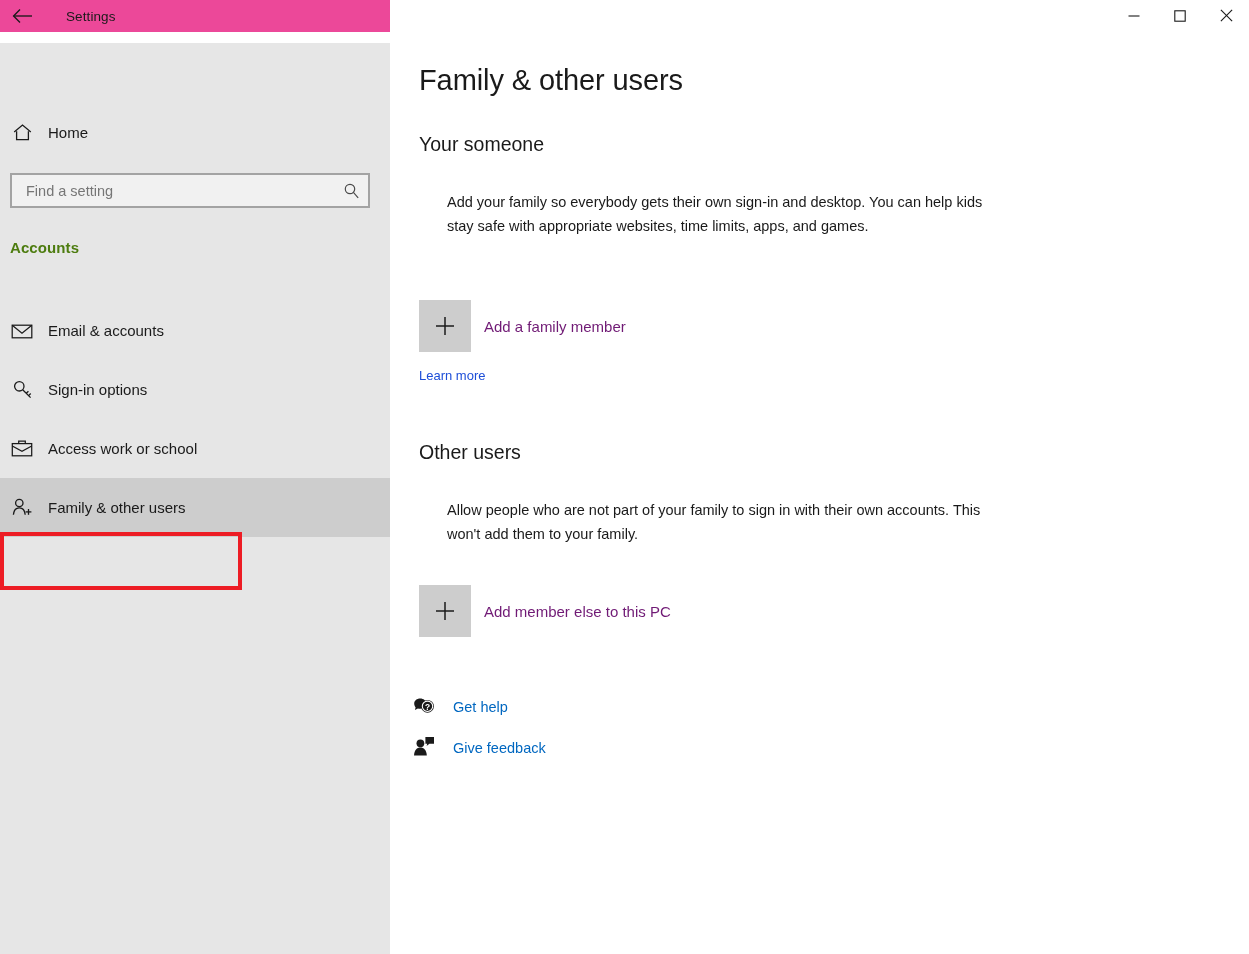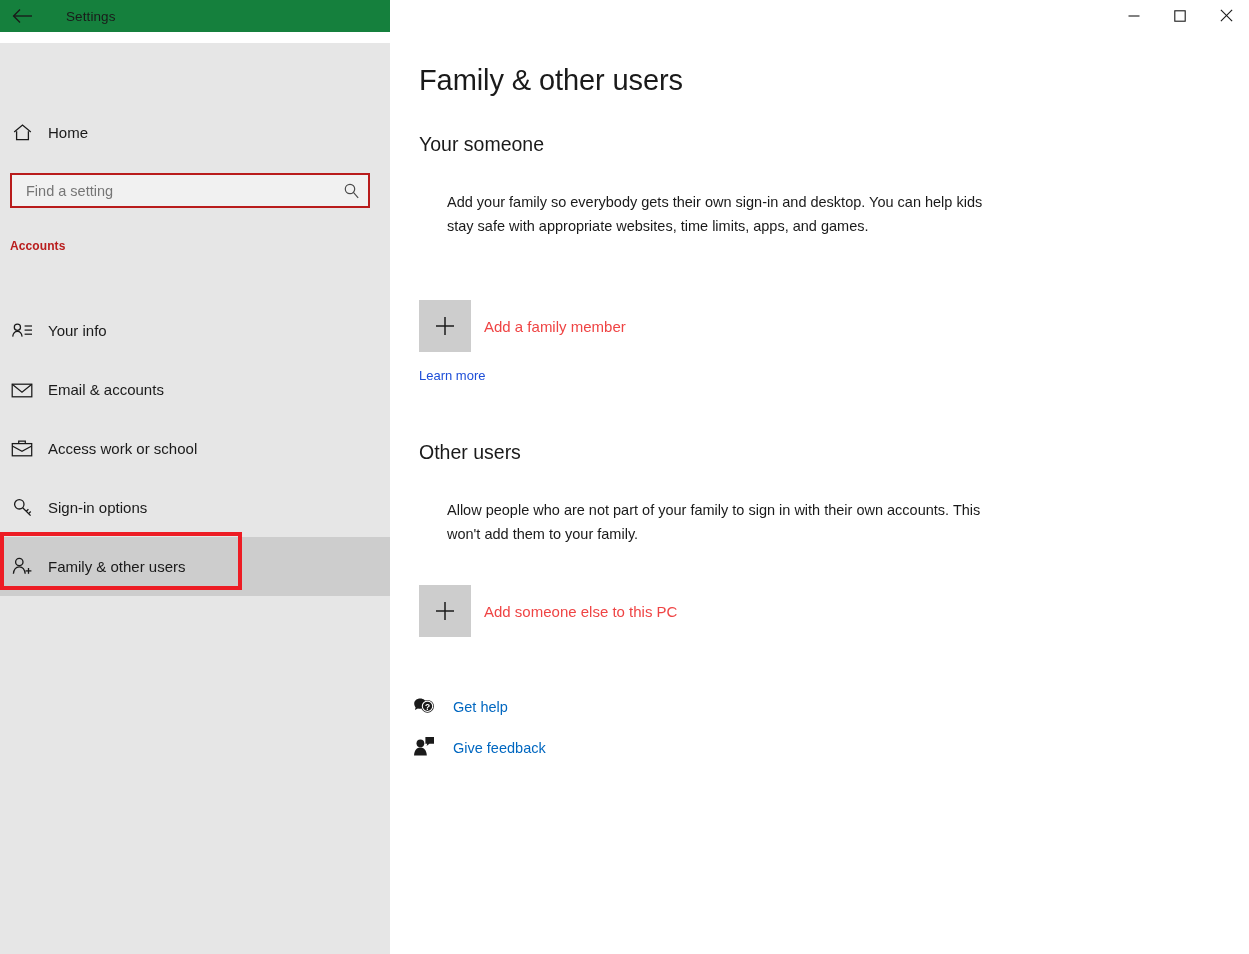--- a/index.html
+++ b/index.html
@@ -21,21 +21,21 @@
 
   
   .titlebar {
     position: absolute; top: 0; left: 0;
     width: 1249px; height: 32px;
     z-index: 20;
   }
   .titlebar-left {
     position: absolute; top: 0; left: 0;
     width: 390px; height: 32px;
-    background: #15803d;
+    background: #ec4899;
     display: flex; align-items: center;
   }
   .back-btn {
     width: 46px; height: 32px;
     display: flex; align-items: center; justify-content: center;
     cursor: default;
   }
   .back-btn svg { display: block; }
   .app-title {
     font-size: 13.5px;
@@ -79,43 +79,43 @@
   .home-label {
     font-size: 15px; color: #1a1a1a;
     margin-left: 4px;
   }
 
   
   .search-wrap {
     position: absolute; top: 130px; left: 10px;
     width: 360px; height: 35px;
     background: #f1f1f1;
-    border: 2px solid #b91c1c;
+    border: 2px solid #a3a3a3;
     display: flex; align-items: center;
   }
   .search-input {
     flex: 1 1 auto;
     border: 0; outline: 0; background: transparent;
     font-family: "Liberation Sans", sans-serif;
     font-size: 14.5px;
     color: #1a1a1a;
     padding: 0 8px 0 14px;
     height: 100%;
   }
   .search-input::placeholder { color: #767676; opacity: 1; }
   .search-ico {
     width: 34px; min-width: 34px; height: 100%;
     display: flex; align-items: center; justify-content: center;
     cursor: default;
   }
 
   .section-head {
     position: absolute; top: 196px; left: 10px;
-    font-size: 12px; font-weight: bold;
-    color: #b91c1c;
+    font-size: 15px; font-weight: bold;
+    color: #4d7c0f;
     letter-spacing: .1px;
   }
 
   
   .navlist {
     position: absolute; top: 258px; left: 0;
     width: 390px;
   }
   .nav-item {
     position: relative;
@@ -180,21 +180,21 @@
   }
   #add-family-row { top: 300px; }
   #add-pc-row { top: 585px; }
 
   .plusbox {
     width: 52px; height: 52px;
     background: #cdcdcd;
     display: flex; align-items: center; justify-content: center;
   }
   .addrow-label {
-    font-size: 15px; color: #ef4444;
+    font-size: 15px; color: #701a75;
     margin-left: 13px;
     white-space: nowrap;
   }
 
   .link {
     position: absolute; left: 29px;
     font-size: 13px;
     color: #1d4ed8;
     cursor: default;
     white-space: nowrap;
@@ -245,66 +245,54 @@
           <circle cx="7" cy="7" r="4.7" fill="none" stroke="#4a4a4a" stroke-width="1.2"></circle>
           <line x1="10.4" y1="10.4" x2="15.2" y2="15.8" stroke="#4a4a4a" stroke-width="1.2"></line>
         </svg>
       </span>
     </div>
 
     <div class="section-head">Accounts</div>
 
     <div class="navlist">
 
-      <div class="nav-item">
-        <span class="nav-ico">
-          <svg width="22" height="20" viewBox="0 0 22 20">
-            <circle cx="6.4" cy="6.2" r="3.1" fill="none" stroke="#1a1a1a" stroke-width="1.25"></circle>
-            <path d="M1.7 15.6 C2.2 11.9 4.1 10.4 6.4 10.4 C8.7 10.4 10.6 11.9 11.1 15.6" fill="none" stroke="#1a1a1a" stroke-width="1.25"></path>
-            <line x1="13.6" y1="5.0" x2="21" y2="5.0" stroke="#1a1a1a" stroke-width="1.25"></line>
-            <line x1="13.6" y1="9.1" x2="21" y2="9.1" stroke="#1a1a1a" stroke-width="1.25"></line>
-            <line x1="13.6" y1="13.2" x2="21" y2="13.2" stroke="#1a1a1a" stroke-width="1.25"></line>
-          </svg>
-        </span>
-        <span class="nav-label">Your info</span>
-      </div>
 
       <div class="nav-item">
         <span class="nav-ico">
           <svg width="22" height="18" viewBox="0 0 22 18">
             <rect x="1.2" y="3.2" width="19.6" height="12.6" fill="none" stroke="#1a1a1a" stroke-width="1.25"></rect>
             <path d="M1.2 3.2 L11 11.2 L20.8 3.2" fill="none" stroke="#1a1a1a" stroke-width="1.25"></path>
           </svg>
         </span>
         <span class="nav-label">Email &amp; accounts</span>
-      </div>
-
-      <div class="nav-item">
-        <span class="nav-ico">
-          <svg width="22" height="19" viewBox="0 0 22 19">
-            <rect x="1.3" y="4.6" width="19.4" height="12.2" fill="none" stroke="#1a1a1a" stroke-width="1.25"></rect>
-            <path d="M7.7 4.6 V2.2 H14.3 V4.6" fill="none" stroke="#1a1a1a" stroke-width="1.25"></path>
-            <path d="M1.3 7.0 L11 12.4 L20.7 7.0" fill="none" stroke="#1a1a1a" stroke-width="1.25"></path>
-          </svg>
-        </span>
-        <span class="nav-label">Access work or school</span>
       </div>
 
       <div class="nav-item">
         <span class="nav-ico">
           <svg width="21" height="21" viewBox="0 0 21 21">
             <circle cx="7.3" cy="7.3" r="4.7" fill="none" stroke="#1a1a1a" stroke-width="1.3"></circle>
             <path d="M10.7 10.7 L18.6 18.6" fill="none" stroke="#1a1a1a" stroke-width="1.3"></path>
             <path d="M14.3 14.3 L16.4 12.2" fill="none" stroke="#1a1a1a" stroke-width="1.3"></path>
             <path d="M16.6 16.6 L18.7 14.5" fill="none" stroke="#1a1a1a" stroke-width="1.3"></path>
           </svg>
         </span>
         <span class="nav-label">Sign-in options</span>
       </div>
 
+      <div class="nav-item">
+        <span class="nav-ico">
+          <svg width="22" height="19" viewBox="0 0 22 19">
+            <rect x="1.3" y="4.6" width="19.4" height="12.2" fill="none" stroke="#1a1a1a" stroke-width="1.25"></rect>
+            <path d="M7.7 4.6 V2.2 H14.3 V4.6" fill="none" stroke="#1a1a1a" stroke-width="1.25"></path>
+            <path d="M1.3 7.0 L11 12.4 L20.7 7.0" fill="none" stroke="#1a1a1a" stroke-width="1.25"></path>
+          </svg>
+        </span>
+        <span class="nav-label">Access work or school</span>
+      </div>
+
       <div class="nav-item selected">
         <span class="nav-ico">
           <svg width="22" height="21" viewBox="0 0 22 21">
             <circle cx="8.3" cy="6.0" r="3.7" fill="none" stroke="#1a1a1a" stroke-width="1.3"></circle>
             <path d="M2.4 17.8 C2.9 13.0 5.4 10.8 8.3 10.8 C11.2 10.8 13.7 13.0 14.2 17.8" fill="none" stroke="#1a1a1a" stroke-width="1.3"></path>
             <line x1="14.6" y1="14.9" x2="20.4" y2="14.9" stroke="#1a1a1a" stroke-width="1.3"></line>
             <line x1="17.5" y1="12.0" x2="17.5" y2="17.8" stroke="#1a1a1a" stroke-width="1.3"></line>
           </svg>
         </span>
         <span class="nav-label">Family &amp; other users</span>
@@ -338,21 +326,21 @@
     <div class="sub-title" id="other-users-title">Other users</div>
     <div class="body-text" id="other-users-desc">Allow people who are not part of your family to sign in with their own accounts. This won't add them to your family.</div>
 
     <div class="addrow" id="add-pc-row">
       <span class="plusbox">
         <svg width="26" height="26" viewBox="0 0 26 26">
           <line x1="13" y1="4" x2="13" y2="22" stroke="#1a1a1a" stroke-width="1.5"></line>
           <line x1="4" y1="13" x2="22" y2="13" stroke="#1a1a1a" stroke-width="1.5"></line>
         </svg>
       </span>
-      <span class="addrow-label">Add someone else to this PC</span>
+      <span class="addrow-label">Add member else to this PC</span>
     </div>
 
     <div class="helprow" id="get-help-row">
       <span class="help-ico">
         <svg width="22" height="19" viewBox="0 0 22 19">
           <path d="M1.2 6.6 C1.2 3.6 3.8 1.4 7.2 1.4 C10.6 1.4 13.2 3.6 13.2 6.6 C13.2 9.6 10.6 11.8 7.2 11.8 C6.4 11.8 5.6 11.7 4.9 11.5 L1.9 13.1 L2.6 10.4 C1.7 9.4 1.2 8.1 1.2 6.6 Z" fill="#1a1a1a"></path>
           <circle cx="14.5" cy="9.3" r="6.4" fill="#1a1a1a"></circle>
           <circle cx="14.5" cy="9.3" r="5.2" fill="none" stroke="#ffffff" stroke-width="1.1"></circle>
           <text x="14.5" y="12.5" font-family="Liberation Sans, sans-serif" font-size="8.4" font-weight="bold" fill="#ffffff" text-anchor="middle">?</text>
         </svg>

